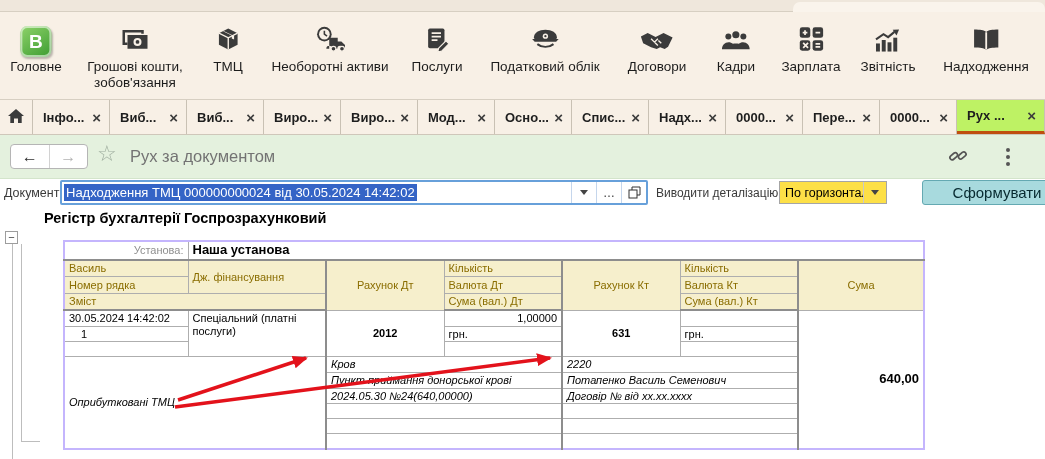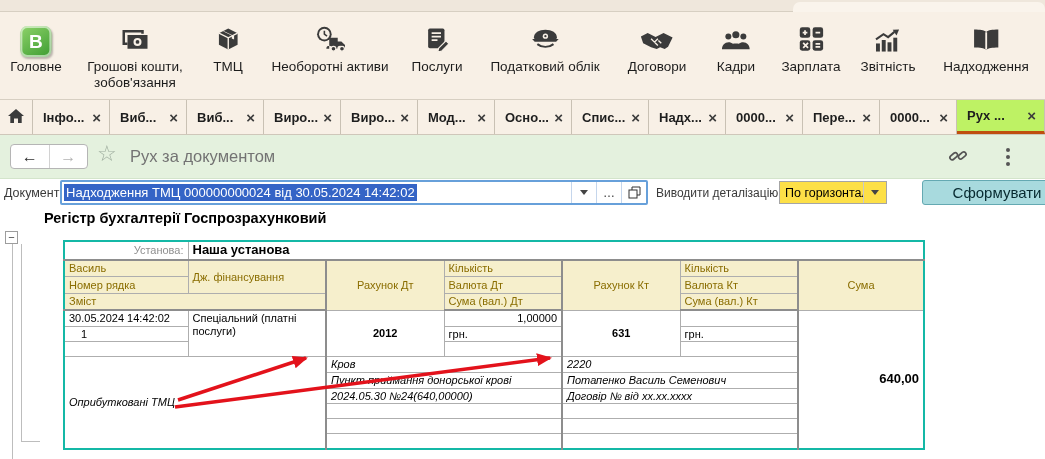--- a/index.html
+++ b/index.html
@@ -58,21 +58,21 @@
 
   
   .rpt-title{position:absolute;left:44px;top:210px;font-size:14.5px;font-weight:bold;}
   .minusbox{position:absolute;left:5px;top:231px;width:13px;height:13px;box-sizing:border-box;border:1px solid #9d9d9d;
             background:#fff;font-size:11px;line-height:10px;text-align:center;color:#444;}
   .vline1{position:absolute;left:12px;top:244px;height:215px;border-left:1px solid #bdbdbd;}
   .vline2{position:absolute;left:21px;top:244px;height:197px;border-left:1px solid #bdbdbd;}
   .hline{position:absolute;left:21px;top:441px;width:19px;border-top:1px solid #bdbdbd;}
 
   table.rpt{position:absolute;left:63px;top:240px;width:862px;border-collapse:collapse;table-layout:fixed;
-            font-size:11px;line-height:1.15;border:2px solid #14b8a6;}
+            font-size:11px;line-height:1.15;border:2px solid #c4b5fd;}
   table.rpt td{border:1px solid #aeaeae;padding:1px 4px;overflow:hidden;white-space:nowrap;vertical-align:middle;}
   td.hdr{background:#f6efcc;color:#8a6d00;}
   .b{font-weight:bold;} .i{font-style:italic;} .ctr{text-align:center;} .rt{text-align:right;}
   .gray{color:#8f8f8f;}
   .big{font-size:13px;}
   .thickb{border-bottom:2px solid #8d8d8d !important;}
   .thickl{border-left:2px solid #8d8d8d !important;}
   .wrapcell{white-space:normal !important;vertical-align:top !important;}
   .arrows{position:absolute;left:0;top:0;width:1045px;height:459px;pointer-events:none;z-index:9;}
 </style>

